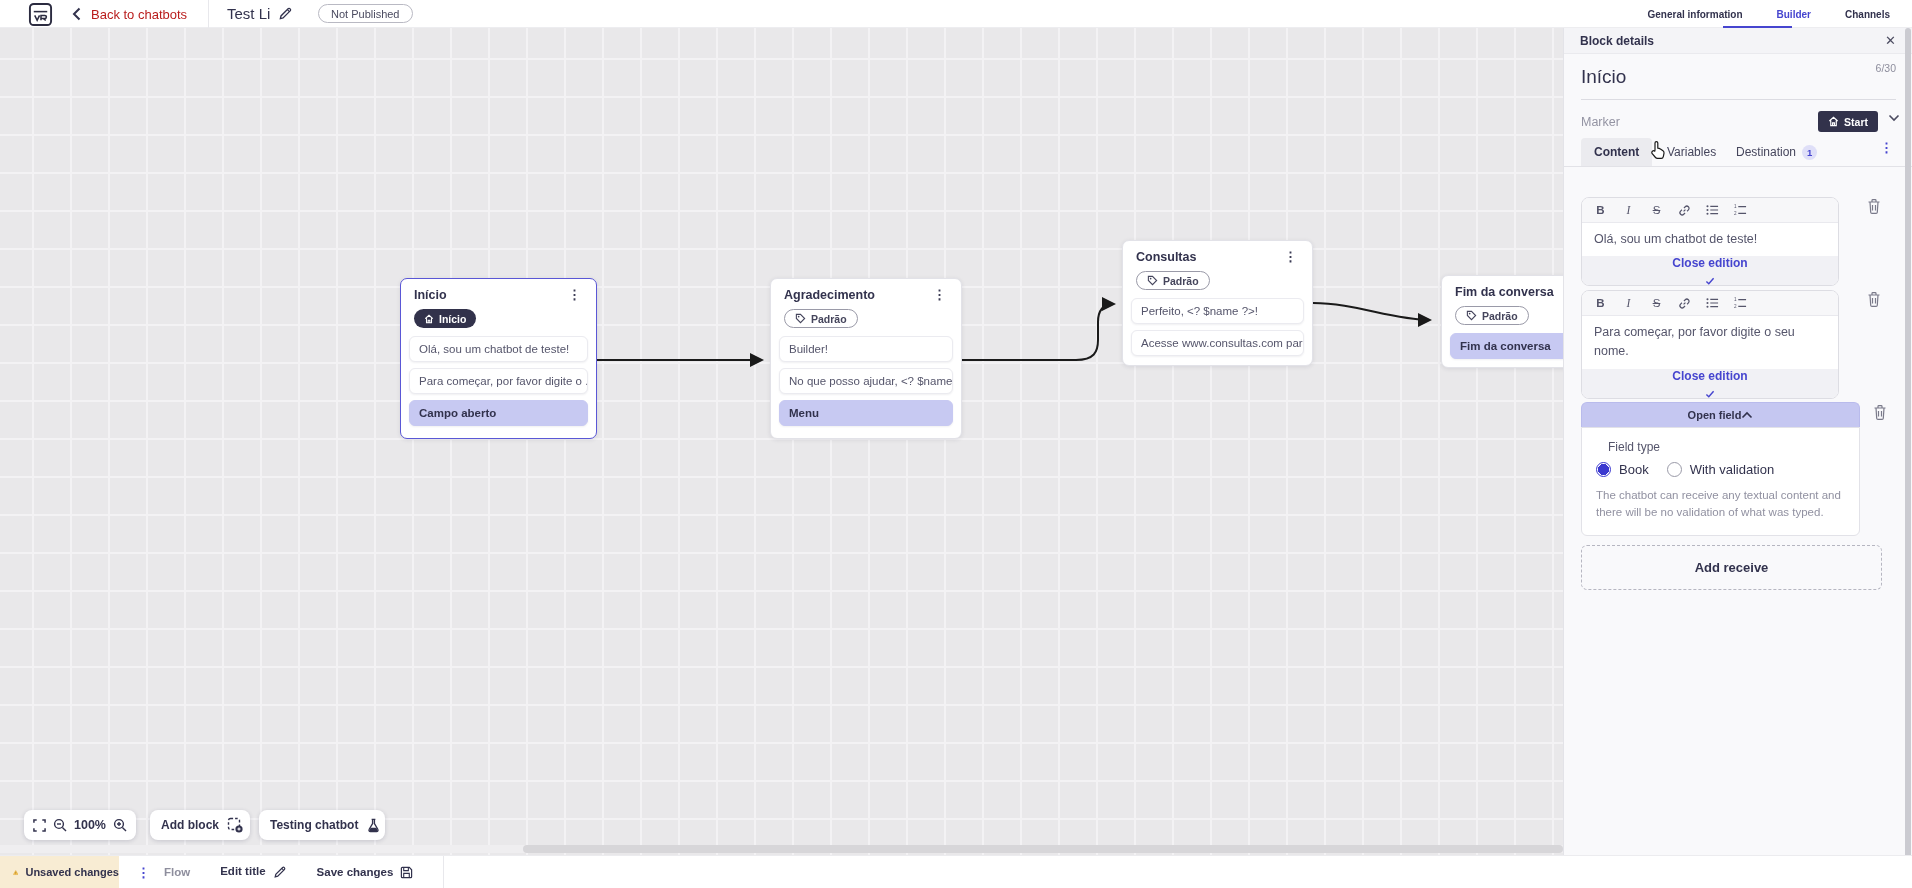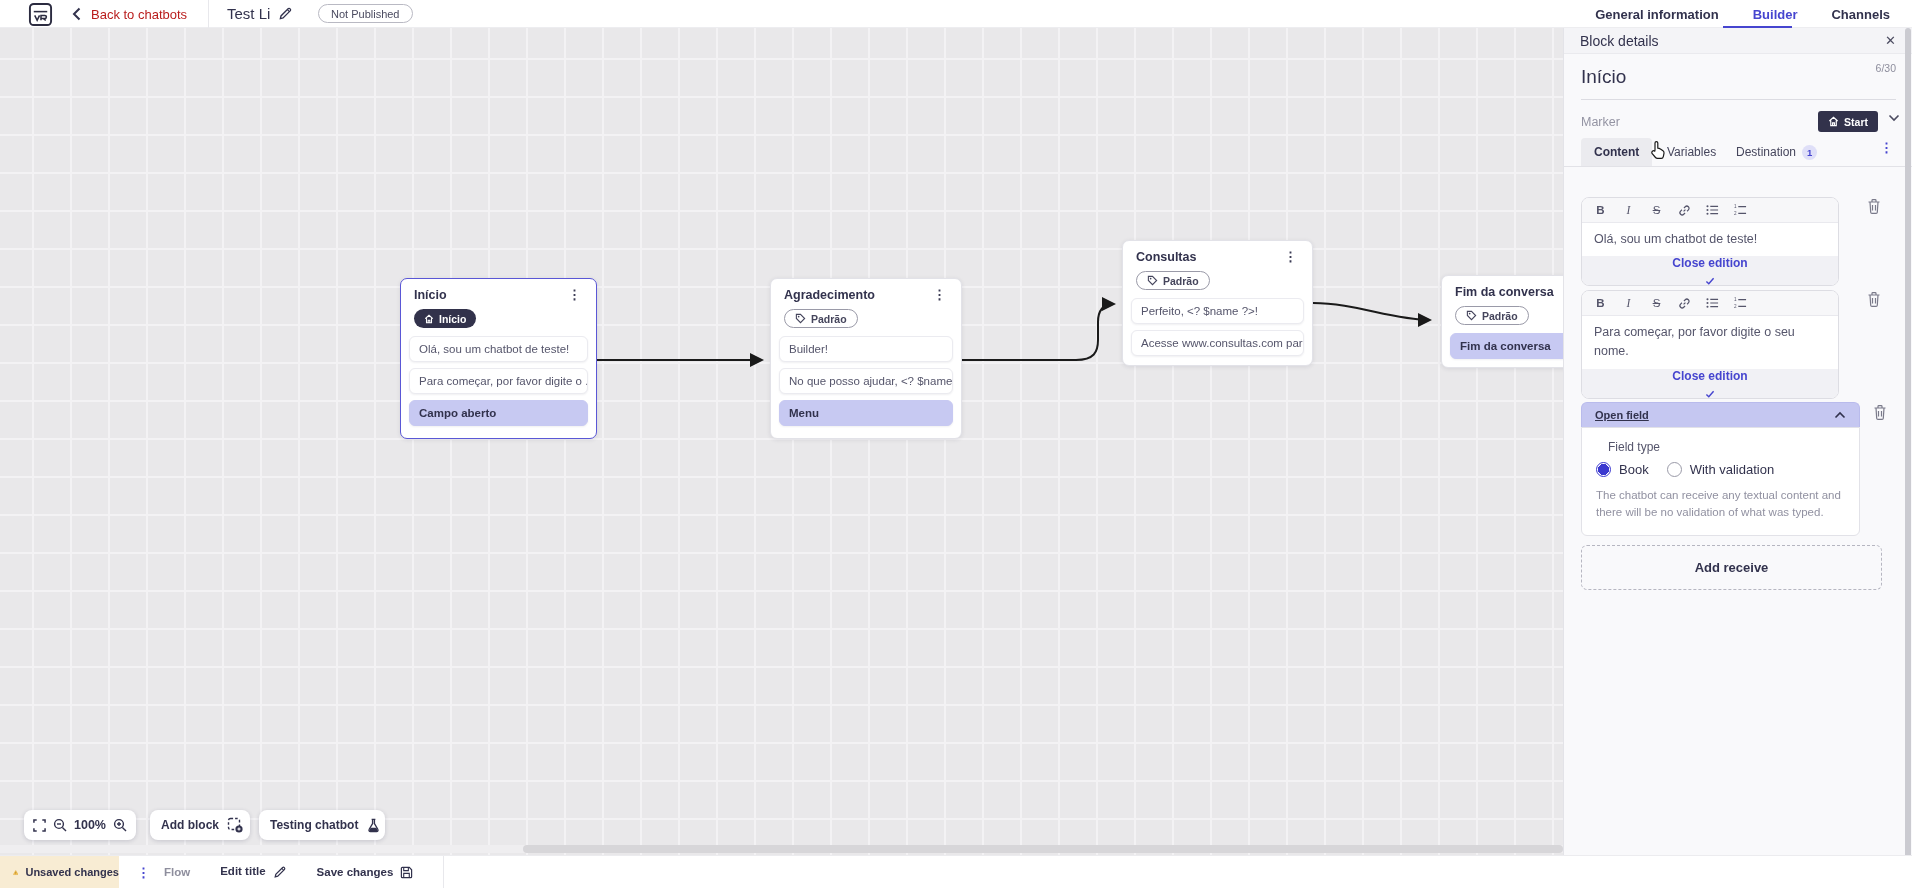--- a/index.html
+++ b/index.html
@@ -10,21 +10,21 @@
   
   .topbar { position:absolute; left:0; top:0; width:1912px; height:28px; background:#fff; border-bottom:1px solid #ededf0; z-index:40; }
   .topbar .logo { position:absolute; left:28px; top:2px; width:25px; height:25px; }
   .back-btn { position:absolute; left:72px; top:0; height:28px; display:flex; align-items:center; gap:10px; cursor:pointer; }
   .back-btn .lbl { font-size:13px; font-weight:400; color:#b91c1c; }
   .tb-divider { position:absolute; left:208px; top:0; width:1px; height:28px; background:#e8e8ec; }
   .doc-title { position:absolute; left:227px; top:5px; font-size:15px; color:#32324d; }
   .title-pencil { position:absolute; left:278px; top:6px; }
   .pub-badge { position:absolute; left:318px; top:4px; height:19px; padding:0 12px; border:1px solid #b9b9c3; border-radius:10px; font-size:11px; color:#4b4b60; display:flex; align-items:center; background:#fff; }
   .top-tabs { position:absolute; right:22px; top:0; height:28px; display:flex; align-items:center; gap:34px; }
-  .top-tab { font-size:13px; font-weight:700; color:#32324d; cursor:pointer; position:relative; height:28px; display:flex; align-items:center; }
+  .top-tab { font-size:10px; font-weight:700; color:#32324d; cursor:pointer; position:relative; height:28px; display:flex; align-items:center; }
   .top-tab.active { color:#4645cf; }
   .tabbar-line { position:absolute; left:1582px; top:26px; width:330px; height:2px; background:#cfcfd6; }
   .tabbar-line-active { position:absolute; left:1723px; top:26px; width:69px; height:2px; background:#4645cf; z-index:41; }
 
   
   .canvas { position:absolute; left:0; top:28px; width:1912px; height:827px;
     background-color:#e9e8ea;
     background-image:linear-gradient(#f3f2f4 2px, transparent 2px), linear-gradient(90deg,#f3f2f4 2px, transparent 2px);
     background-size:38px 38px; background-position:-6px -8px; }
   .edges { position:absolute; left:0; top:0; width:100%; height:100%; z-index:1; }
@@ -51,21 +51,21 @@
   .testing-card { left:259px; top:782px; width:126px; gap:8px; padding:0 11px; }
   .icon-btn { display:flex; align-items:center; justify-content:center; cursor:pointer; }
 
   
   .h-scroll-track { position:absolute; left:0; top:817px; width:1563px; height:8px; background:#efeef0; z-index:4; }
   .h-scroll-thumb { position:absolute; left:523px; top:0; width:1040px; height:8px; background:#d7d6d9; border-radius:4px; }
 
   
   .panel { position:absolute; left:1563px; top:28px; width:349px; height:850px; background:#f9f9fb; border-left:1px solid #e3e3e8; z-index:30; }
   .panel-head { height:26px; background:#f4f4f7; border-bottom:1px solid #eaeaee; display:flex; align-items:center; justify-content:space-between; padding:0 16px; }
-  .panel-head .lbl { font-size:14px; font-weight:400; color:#32324d; }
+  .panel-head .lbl { font-size:12px; font-weight:700; color:#32324d; }
   .panel-close { font-size:13px; color:#4b4b60; cursor:pointer; }
   .name-row { position:absolute; left:17px; top:26px; width:315px; border-bottom:1px solid #dcdce2; height:46px; }
   .name-input { position:absolute; left:0; top:12px; font-size:19px; color:#32324d; }
   .name-counter { position:absolute; right:0; top:8px; font-size:10.5px; color:#8e8e9d; }
   .marker-row { position:absolute; left:17px; top:82px; width:315px; height:26px; }
   .marker-lbl { position:absolute; left:0; top:5px; font-size:12.5px; color:#9494a3; }
   .start-pill { position:absolute; right:18px; top:1px; height:21px; background:#32324b; border-radius:3px; color:#fff; font-size:10.5px; font-weight:700; display:flex; align-items:center; gap:5px; padding:0 10px; cursor:pointer; }
   .marker-chevron { position:absolute; right:-4px; top:4px; cursor:pointer; }
   .panel-tabs { position:absolute; left:0; top:110px; width:349px; height:29px; border-bottom:1px solid #e2e2e7; }
   .p-tab { position:absolute; top:0; height:28px; display:flex; align-items:center; font-size:12px; color:#45455c; cursor:pointer; }
@@ -76,21 +76,21 @@
   .editor { position:absolute; left:17px; width:258px; border:1px solid #dddde3; border-radius:8px; background:#fff; overflow:hidden; }
   .ed-toolbar { height:25px; background:#f7f7f9; border-bottom:1px solid #e9e9ee; display:flex; align-items:center; gap:15px; padding:0 12px; }
   .ed-tool { font-size:11.5px; color:#55556b; cursor:pointer; width:13px; text-align:center; }
   .ed-tool.b { font-weight:700; } .ed-tool.i { font-style:italic; font-family:"Liberation Serif",serif; } .ed-tool.s { text-decoration:line-through; }
   .ed-body { padding:7px 12px; font-size:12.5px; color:#55556b; line-height:1.55; background:#fff; }
   .ed-footer { height:29px; background:#f1f1f5; display:flex; align-items:center; justify-content:flex-end; gap:7px; padding:0 12px;flex-direction:column; }
   .ed-footer .lbl { font-size:12px; font-weight:700; color:#4645cf; cursor:pointer; }
   .trash-btn { position:absolute; cursor:pointer; }
 
   .openfield { position:absolute; left:17px; top:374px; width:279px; }
-  .of-head { height:25px; background:#c5c7f1; border:1px solid #b9bbec; border-bottom:none; border-radius:6px 6px 0 0; display:flex; align-items:center; justify-content:space-between; padding:0 13px; cursor:pointer;text-decoration:underline; }
+  .of-head { height:25px; background:#c5c7f1; border:1px solid #b9bbec; border-bottom:none; border-radius:6px 6px 0 0; display:flex; align-items:center; justify-content:center; padding:0 13px; cursor:pointer; }
   .of-head .lbl { font-size:11px; font-weight:700; color:#32324d; }
   .of-body { background:#fff; border:1px solid #e2e2e8; border-radius:0 0 6px 6px; padding:10px 14px 13px 14px; }
   .of-fieldtype { font-size:12px; color:#55556b; margin:2px 0 8px 12px; }
   .of-radios { display:flex; align-items:center; gap:18px; margin-left:0; }
   .radio-opt { display:flex; align-items:center; gap:8px; cursor:pointer; }
   .radio { width:15px; height:15px; border-radius:50%; border:1.5px solid #9a9aa8; background:#fff; }
   .radio.checked { border:1.5px solid #3b39cf; background:radial-gradient(circle, #3b39cf 0 60%, #fff 61%); }
   .radio-lbl { font-size:13px; color:#32324d; }
   .of-help { font-size:11.5px; color:#9191a1; line-height:1.5; margin-top:10px; }
 

